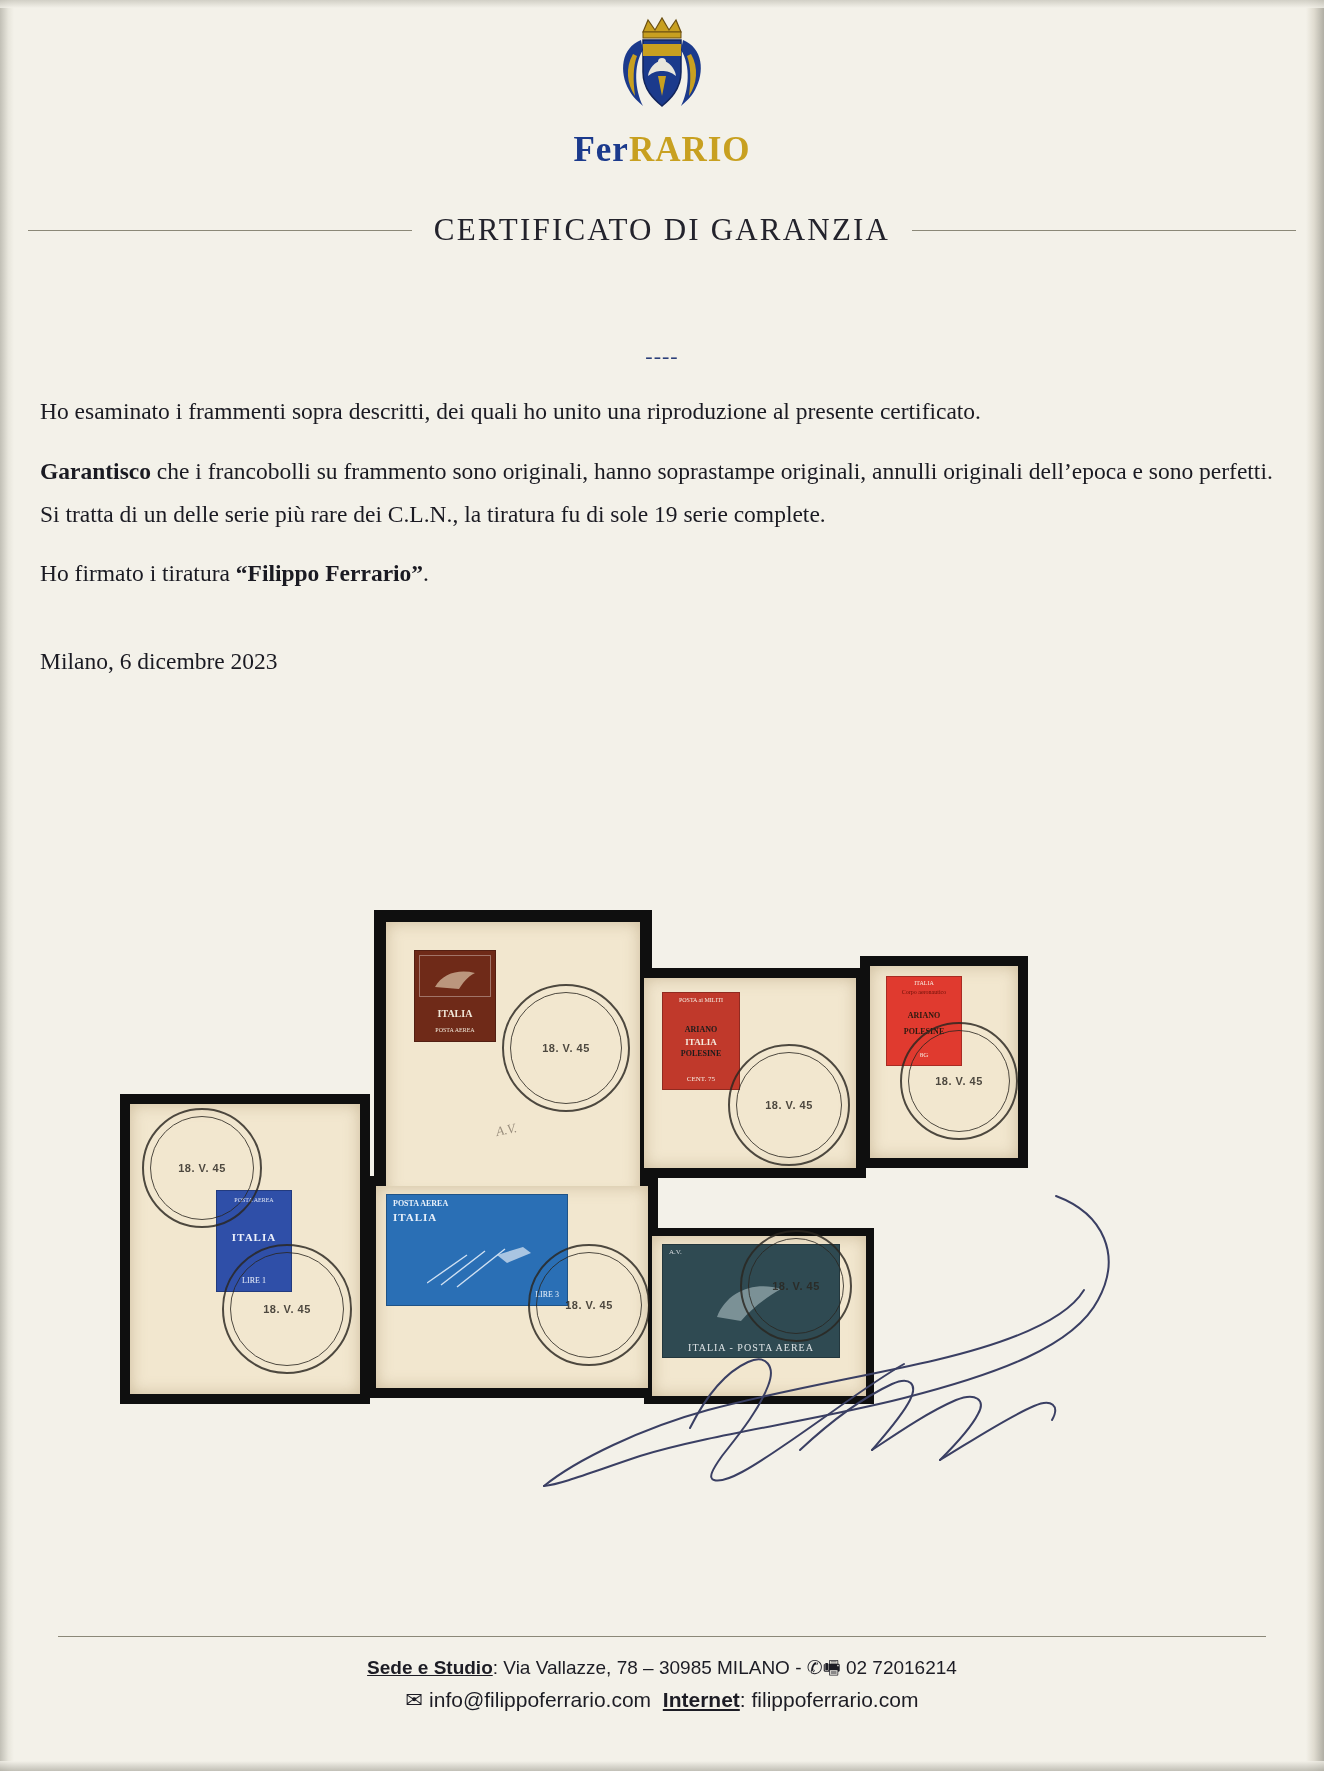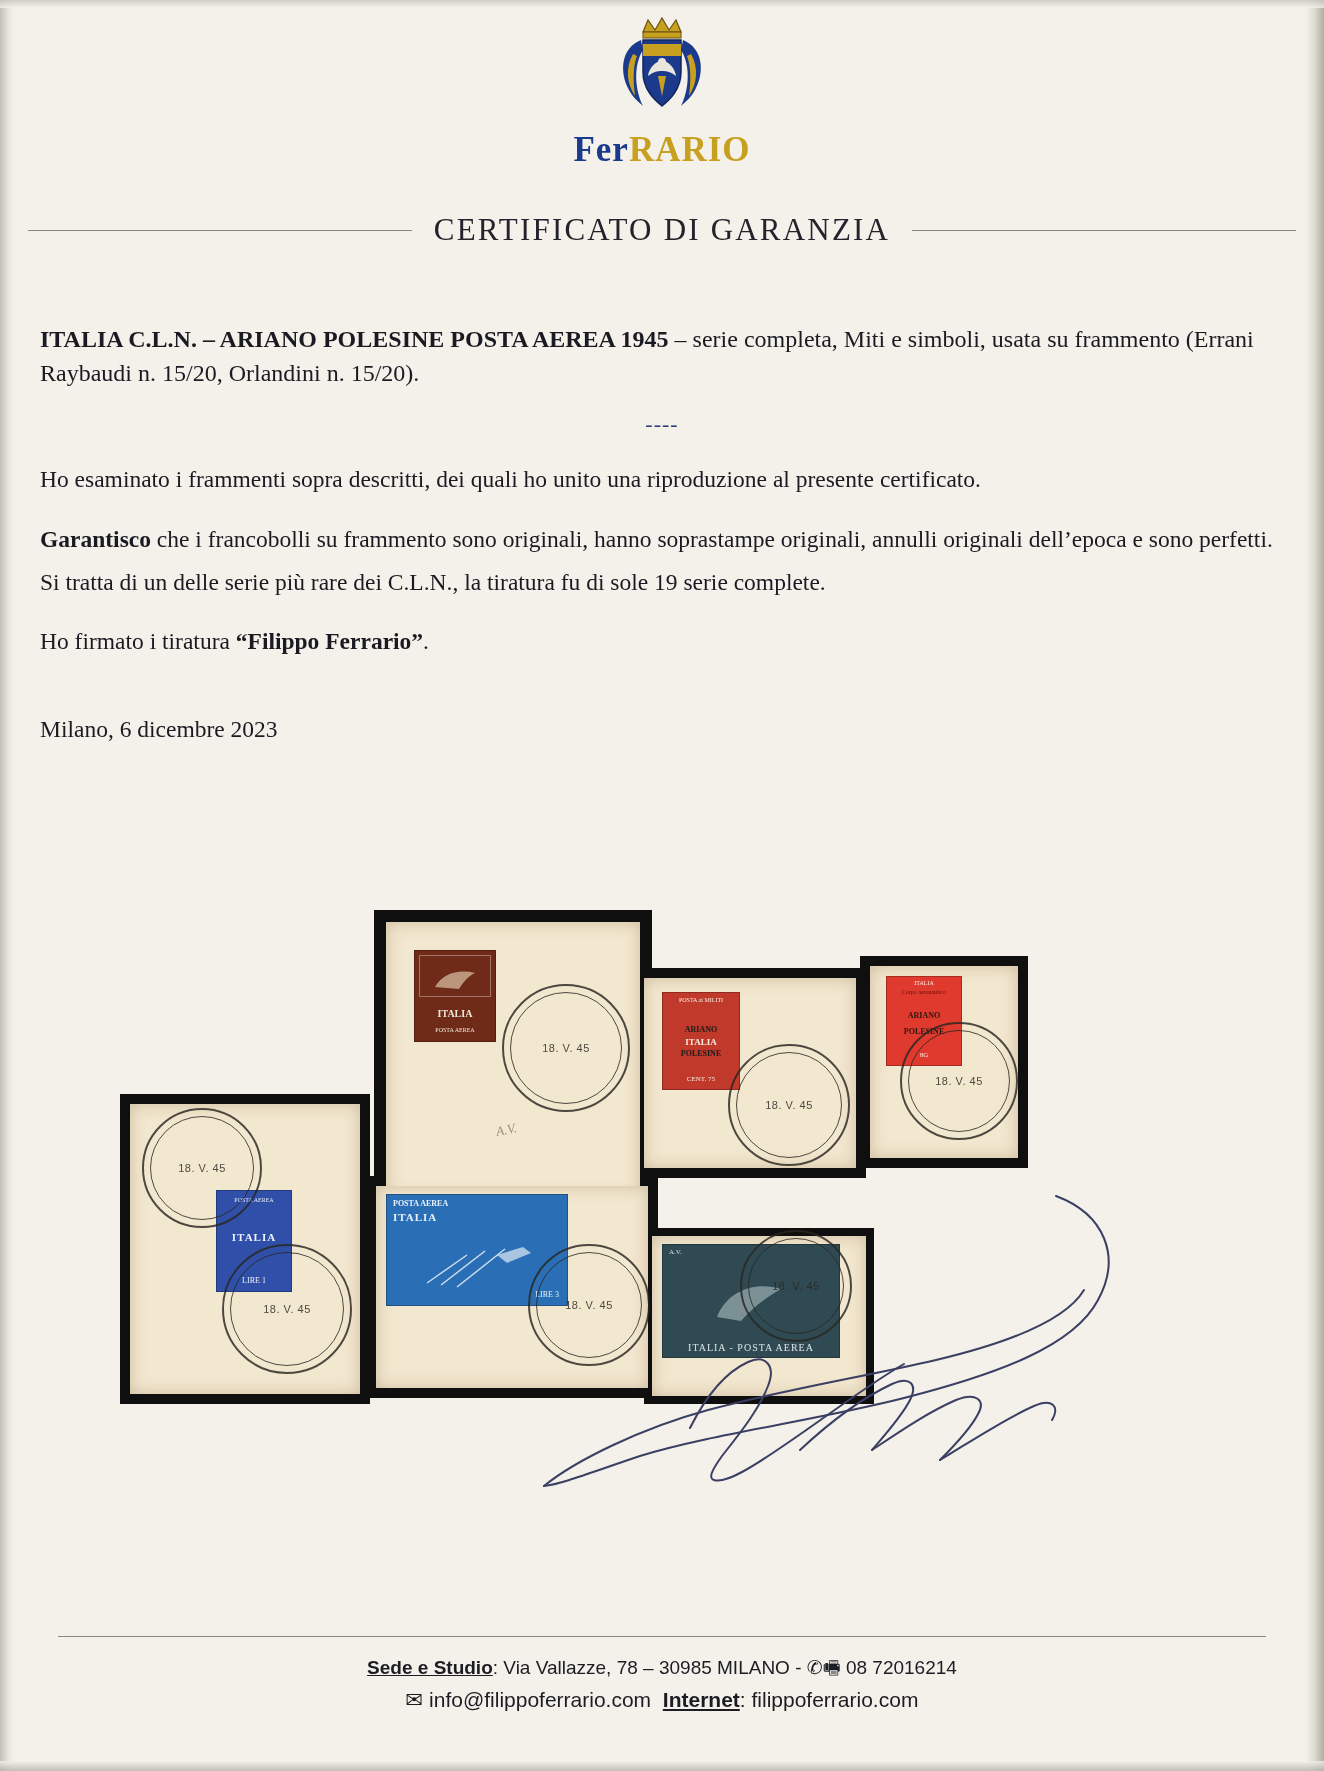--- a/index.html
+++ b/index.html
@@ -135,20 +135,21 @@
   .stamp {
     position: absolute;
     border: 1px solid rgba(0,0,0,.25);
   }
   .cancel {
     position: absolute;
     border: 2.2px solid #2a2620;
     border-radius: 50%;
     opacity: .82;
     box-sizing: border-box;
+    font-weight: bold;
   }
   .cancel:after {
     content: "";
     position: absolute;
     left: 6px; top: 6px; right: 6px; bottom: 6px;
     border: 1.3px solid #2a2620;
     border-radius: 50%;
   }
   .cancel-txt {
     position: absolute;
@@ -238,23 +239,20 @@
     </div>
   </div>
 
   <div class="title-row">
     <div class="title-rule"></div>
     <div class="doc-title">CERTIFICATO DI GARANZIA</div>
     <div class="title-rule"></div>
   </div>
 
   <div class="body">
-    <p class="para lead">
-      <span class="b">ITALIA C.L.N. – ARIANO POLESINE  POSTA AEREA 1945</span><span> – serie completa, Miti e simboli, usata su frammento (Errani Raybaudi n. 15/20, Orlandini n. 15/20).</span>
-    </p>
 
     <div class="dashes">----</div>
 
     <p class="para">Ho esaminato i frammenti sopra descritti, dei quali ho unito una riproduzione al presente certificato.</p>
 
     <div class="gap-1"></div>
 
     <p class="para">
       <span class="b">Garantisco</span><span> che i francobolli su frammento sono originali, hanno soprastampe originali, annulli originali dell’epoca e sono perfetti.</span>
     </p>
@@ -373,19 +371,19 @@
         <path d="M300 290 C330 262 362 238 392 224 C410 216 418 224 410 240 C402 256 384 276 372 290"></path>
         <path d="M372 290 C396 274 428 252 456 240 C476 232 486 240 478 254 C470 270 452 288 440 300"></path>
         <path d="M440 300 C470 282 506 258 534 246 C552 238 560 246 552 260"></path>
       </g>
     </svg>
   </div>
 
   <div class="footer-rule"></div>
   <div class="footer">
     <div class="footer-line1">
-      <span class="b">Sede e Studio</span><span>: Via Vallazze, 78 – 30985 MILANO - </span><span class="glyph">✆🖷</span>&nbsp;<span>08 72016214</span>
+      <span class="b">Sede e Studio</span><span>: Via Vallazze, 78 – 30985 MILANO - </span><span class="glyph">✆🖷</span>&nbsp;<span>02 72016214</span>
     </div>
     <div class="footer-line2">
       <span class="glyph">✉</span>&nbsp;<span>info@filippoferrario.com</span>&nbsp;&nbsp;<span class="b">Internet</span>: <span>filippoferrario.com</span>
     </div>
   </div>
 </div>
 
 </body></html>

